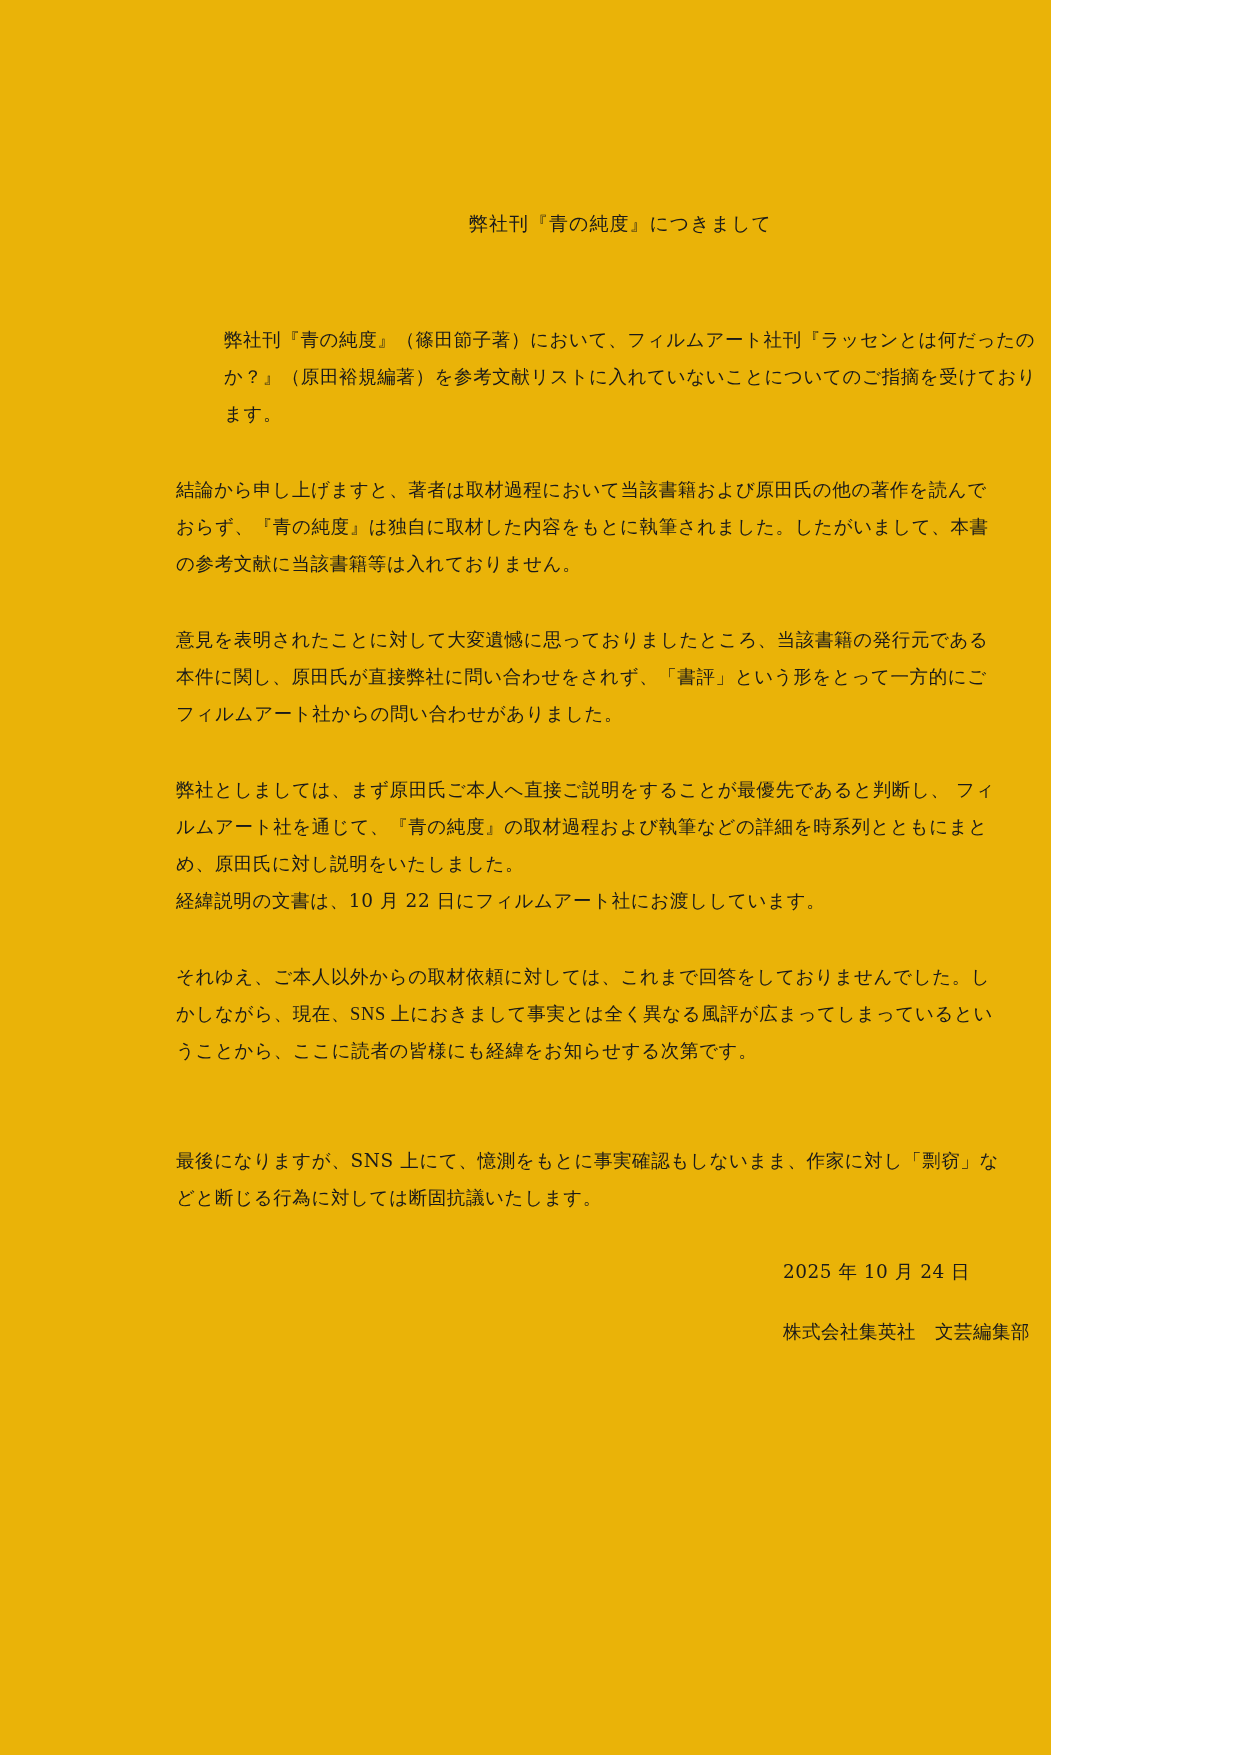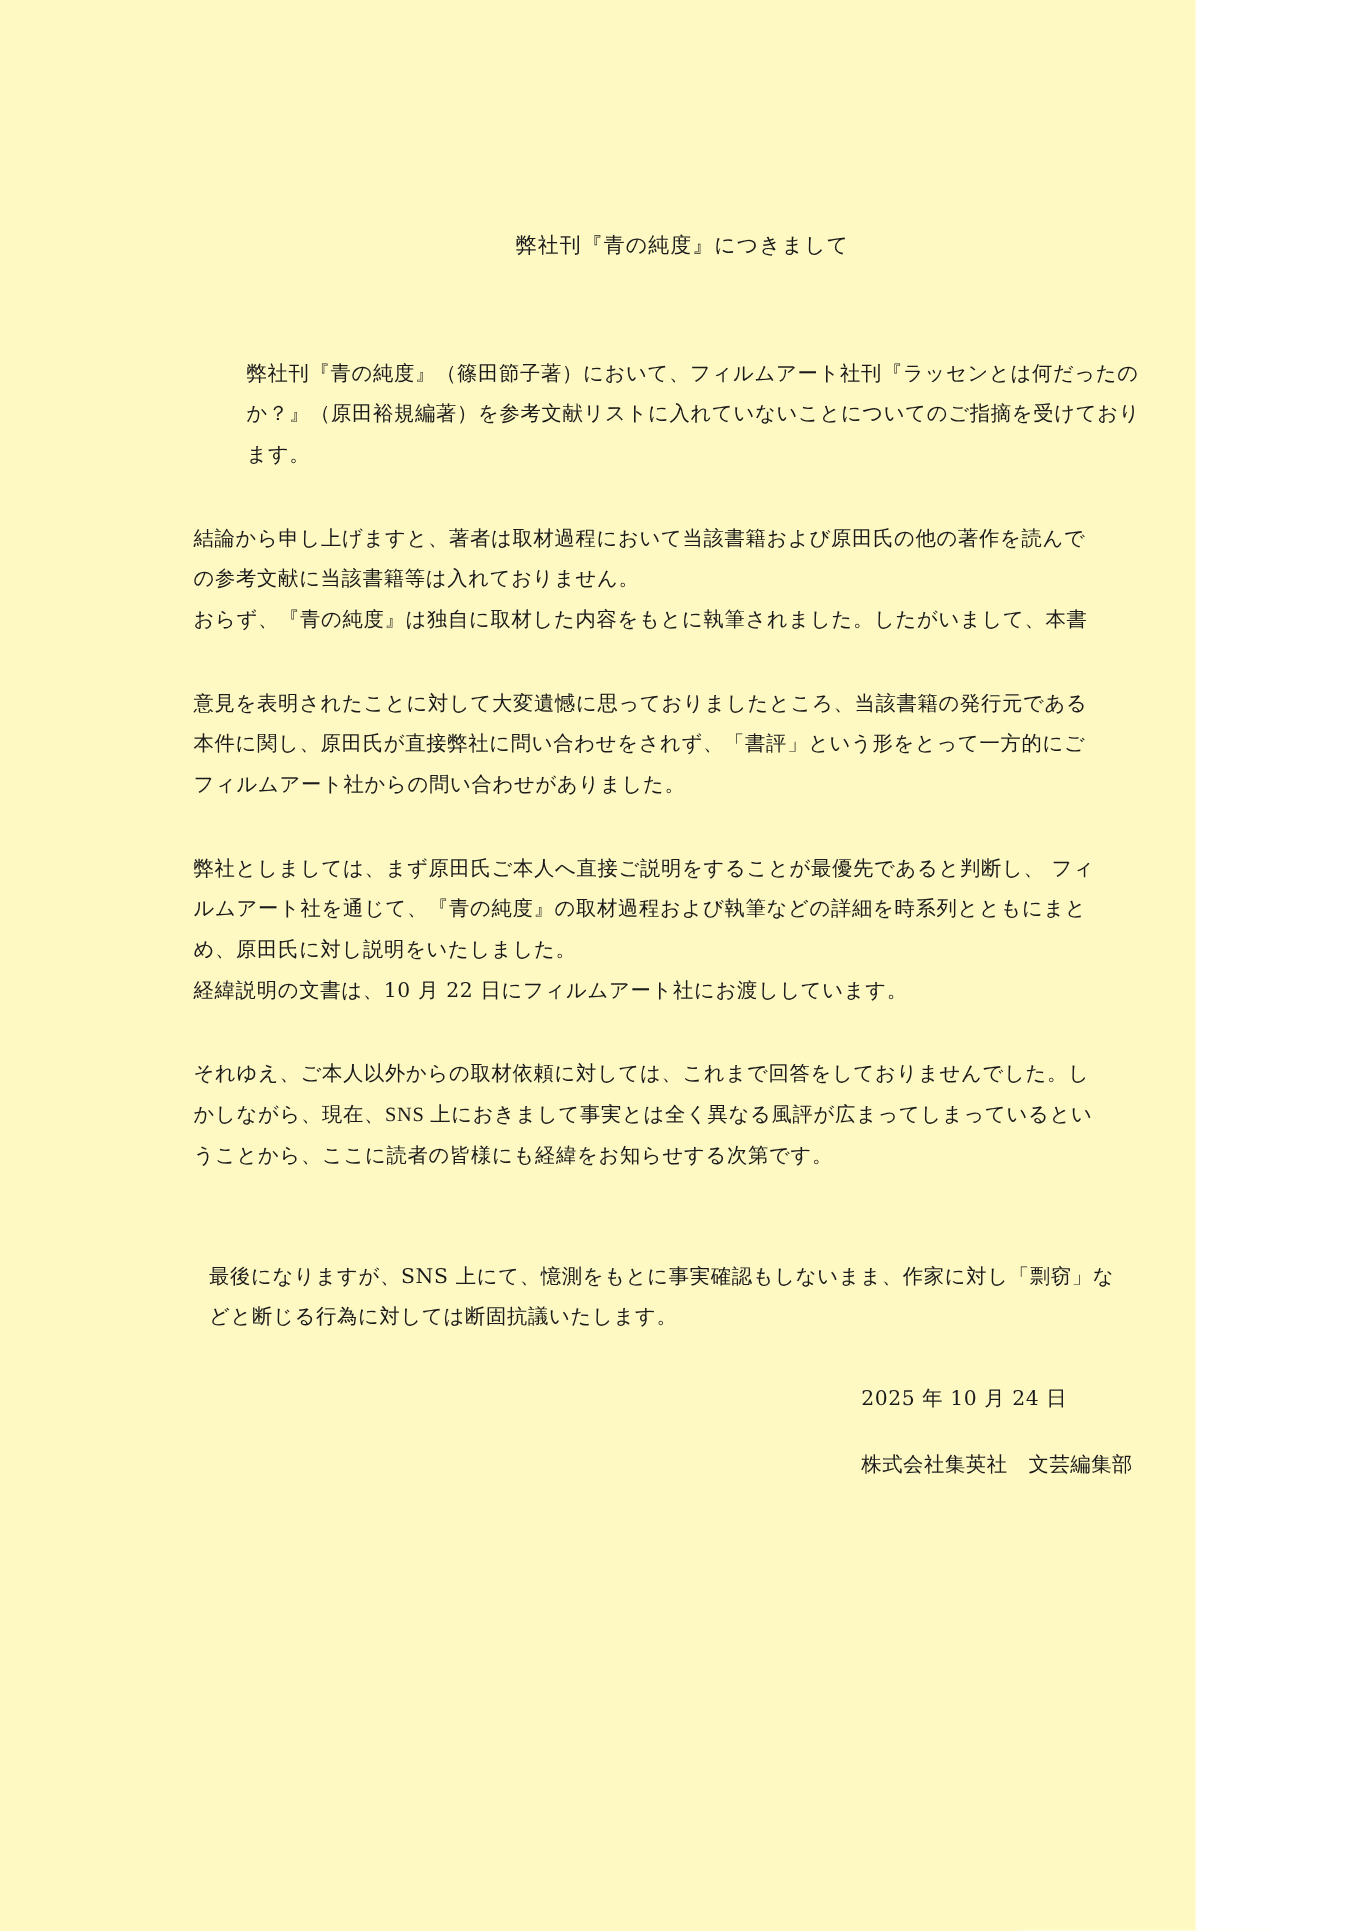--- a/index.html
+++ b/index.html
@@ -13,22 +13,21 @@
       position: relative;
       overflow: hidden;
       font-family: "DejaVu Serif", "Liberation Serif", serif;
       color: #1a1a1a;
     }
     .page {
       position: absolute;
       left: 0; top: 0;
       width: 1051px;
       height: 1755px;
-      background: #fef9c3;
-      padding-left: 36px;
+      background: #eab308;
     }
     .title {
       position: absolute;
       top: 208px;
       left: 0;
       width: 1241px;
       text-align: center;
       font-size: 19px;
       line-height: 30px;
       letter-spacing: 1px;
@@ -63,22 +62,22 @@
   <div class="title">弊社刊『青の純度』につきまして</div>
 
   <div class="body-text" style="top:321px;margin-left:48px;">
     <span class="line">弊社刊『青の純度』（篠田節子著）において、フィルムアート社刊『ラッセンとは何だったの</span>
     <span class="line">か？』（原田裕規編著）を参考文献リストに入れていないことについてのご指摘を受けており</span>
     <span class="line">ます。</span>
   </div>
 
   <div class="body-text" style="top:471px;">
     <span class="line">結論から申し上げますと、著者は取材過程において当該書籍および原田氏の他の著作を読んで</span>
+    <span class="line">おらず、『青の純度』は独自に取材した内容をもとに執筆されました。したがいまして、本書</span>
     <span class="line">の参考文献に当該書籍等は入れておりません。</span>
-    <span class="line">おらず、『青の純度』は独自に取材した内容をもとに執筆されました。したがいまして、本書</span>
   </div>
 
   <div class="body-text" style="top:621px;">
     <span class="line">意見を表明されたことに対して大変遺憾に思っておりましたところ、当該書籍の発行元である</span>
     <span class="line">本件に関し、原田氏が直接弊社に問い合わせをされず、「書評」という形をとって一方的にご</span>
     <span class="line">フィルムアート社からの問い合わせがありました。</span>
   </div>
 
   <div class="body-text" style="top:771px;">
     <span class="line">弊社としましては、まず原田氏ご本人へ直接ご説明をすることが最優先であると判断し、 フィ</span>
@@ -86,21 +85,21 @@
     <span class="line">め、原田氏に対し説明をいたしました。</span>
     <span class="line">経緯説明の文書は、10 月 22 日にフィルムアート社にお渡ししています。</span>
   </div>
 
   <div class="body-text" style="top:959px;font-family:Liberation Serif, serif;">
     <span class="line">それゆえ、ご本人以外からの取材依頼に対しては、これまで回答をしておりませんでした。し</span>
     <span class="line">かしながら、現在、SNS 上におきまして事実とは全く異なる風評が広まってしまっているとい</span>
     <span class="line">うことから、ここに読者の皆様にも経緯をお知らせする次第です。</span>
   </div>
 
-  <div class="body-text" style="top:1142px;margin-left:14px;">
+  <div class="body-text" style="top:1142px;">
     <span class="line">最後になりますが、SNS 上にて、憶測をもとに事実確認もしないまま、作家に対し「剽窃」な</span>
     <span class="line">どと断じる行為に対しては断固抗議いたします。</span>
   </div>
 
   <div class="sig" style="top:1252px;">2025 年 10 月 24 日</div>
   <div class="sig" style="top:1312px;text-align:right;">株式会社集英社　文芸編集部</div>
 
 </div>
 
 </body></html>

